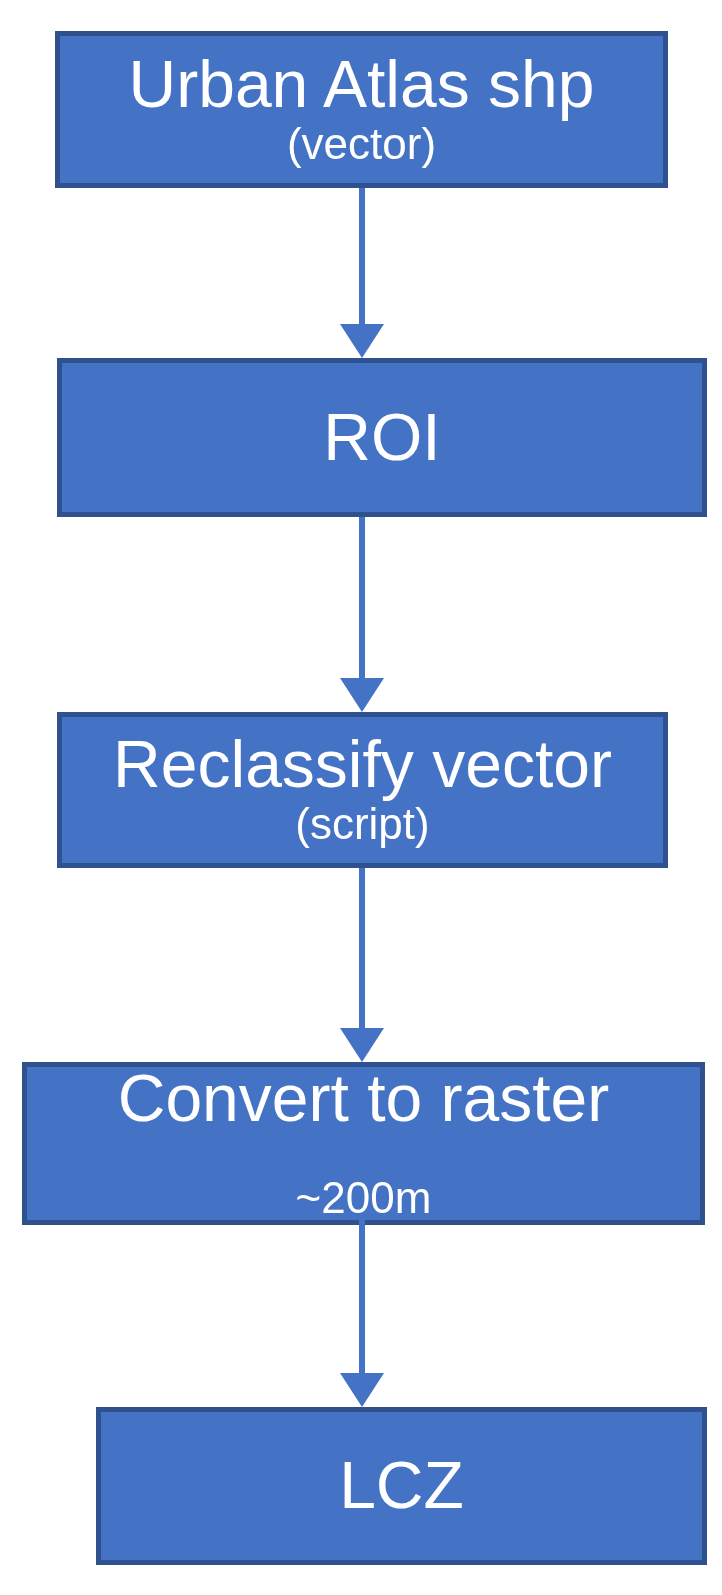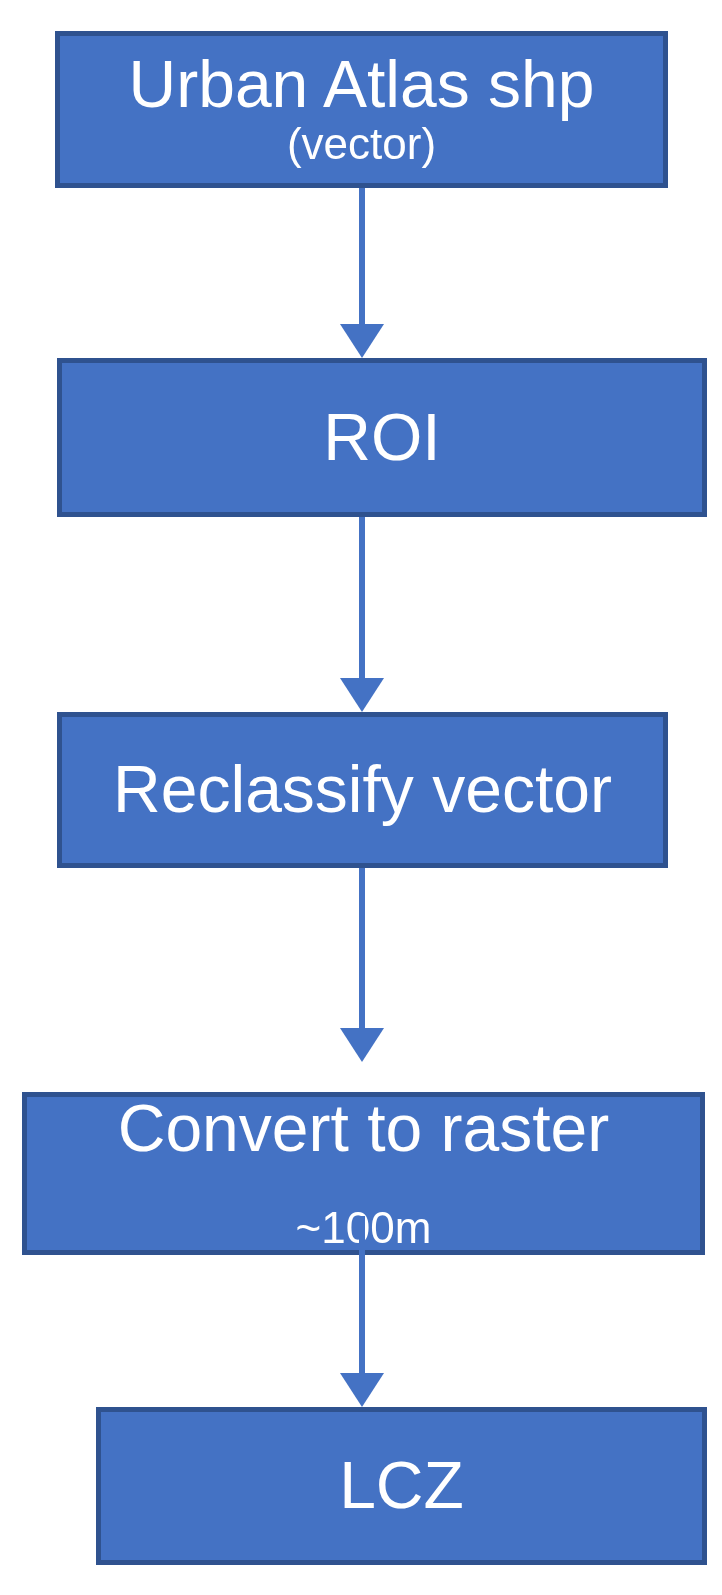--- a/index.html
+++ b/index.html
@@ -37,21 +37,21 @@
     font-size: 44px;
     line-height: 1.15;
     margin-top: 0;
   }
   .node .subtitle:empty { display: none; }
 
   
   .node-1 { left: 55px;  top: 31px;   width: 613px; height: 157px; }
   .node-2 { left: 57px;  top: 358px;  width: 650px; height: 159px; }
   .node-3 { left: 57px;  top: 712px;  width: 611px; height: 156px; }
-  .node-4 { left: 22px;  top: 1092px; width: 683px; height: 163px; gap: 40px; }
+  .node-4 { left: 22px;  top: 1062px; width: 683px; height: 163px; gap: 40px; }
   .node-5 { left: 57px;  top: 1407px; width: 611px; height: 158px; margin-left: 39px; }
 
   
   .arrow {
     position: absolute;
     left: 359px;
     width: 6px;
     background: var(--arrow-color, #4472C4);
   }
   .arrow::after {
@@ -85,27 +85,28 @@
 
   <div class="node node-2">
     <div class="title">ROI</div>
 
   </div>
 
   <div class="arrow arrow-2"></div>
 
   <div class="node node-3">
     <div class="title">Reclassify vector</div>
+    <div class="subtitle">(script)</div>
   </div>
 
   <div class="arrow arrow-3"></div>
 
   <div class="node node-4">
     <div class="title">Convert to raster</div>
-    <div class="subtitle">~100m</div>
+    <div class="subtitle">~200m</div>
   </div>
 
   <div class="arrow arrow-4"></div>
 
   <div class="node node-5">
     <div class="title">LCZ</div>
 
   </div>
 
 </div>

